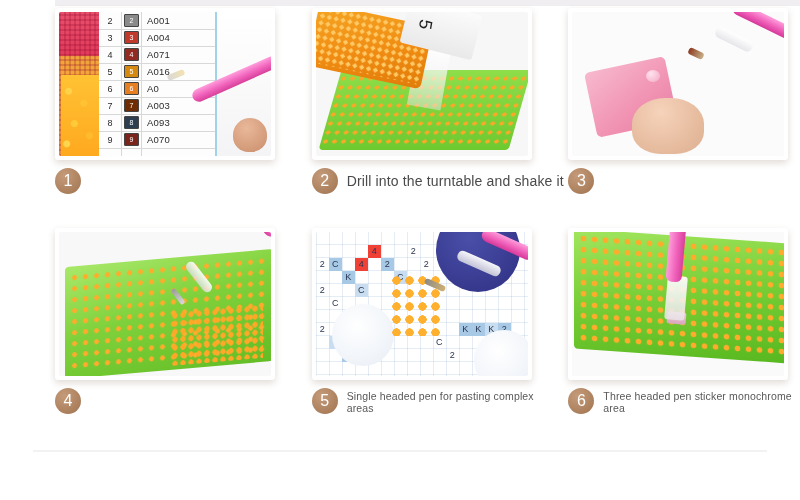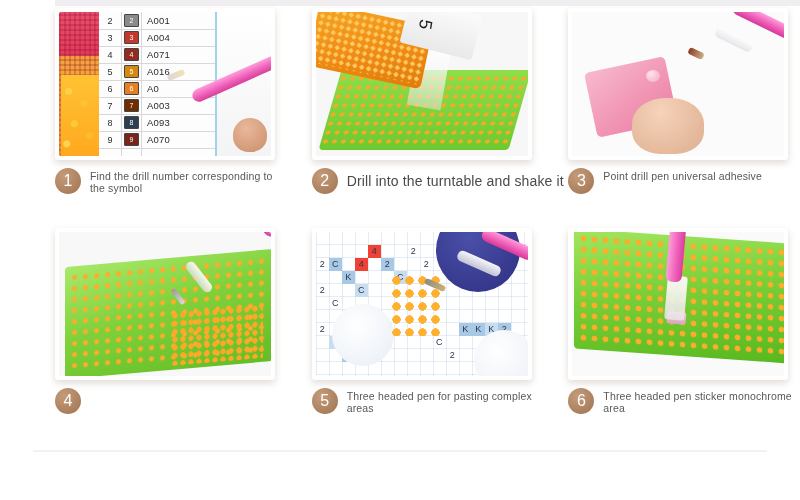--- a/index.html
+++ b/index.html
@@ -424,21 +424,20 @@
           </div>
           <div class="pagedge"></div>
           <div class="page"></div>
           <div class="thumb"></div>
           <div class="tip"></div>
           <div class="pen"></div>
         </div>
       </div>
       <div class="caption">
         <div class="badge">1</div>
-        <div class="cap-text">Find the drill number corresponding to the symbol</div>
       </div>
     </div>
 
     <div class="cell c2">
       <div class="photo">
         <div class="photo-inner p2">
           <div class="tray"></div>
           <div class="traydots"></div>
           <div class="stream"></div>
           <div class="bag"></div>
@@ -459,21 +458,20 @@
           <div class="pad"></div>
           <div class="blob"></div>
           <div class="finger"></div>
           <div class="tip3"></div>
           <div class="barrel3"></div>
           <div class="pen3"></div>
         </div>
       </div>
       <div class="caption">
         <div class="badge">3</div>
-        <div class="cap-text">Point drill pen universal adhesive</div>
       </div>
     </div>
   </div>
 
   <div class="row">
 
     <div class="cell c1">
       <div class="photo">
         <div class="photo-inner p4">
           <div class="tray4"></div>
@@ -532,21 +530,21 @@
           <div class="wb"></div>
           <div class="wb2"></div>
           <div class="beads5"></div>
           <div class="tip5"></div>
           <div class="barrel5"></div>
           <div class="pen5"></div>
         </div>
       </div>
       <div class="caption">
         <div class="badge">5</div>
-        <div class="cap-text">Three headed pen for pasting complex areas</div>
+        <div class="cap-text">Single headed pen for pasting complex areas</div>
       </div>
     </div>
 
     <div class="cell c3">
       <div class="photo">
         <div class="photo-inner p6">
           <div class="tray6"></div>
           <div class="rows6"></div>
           <div class="head6b"></div>
           <div class="head6"></div>

